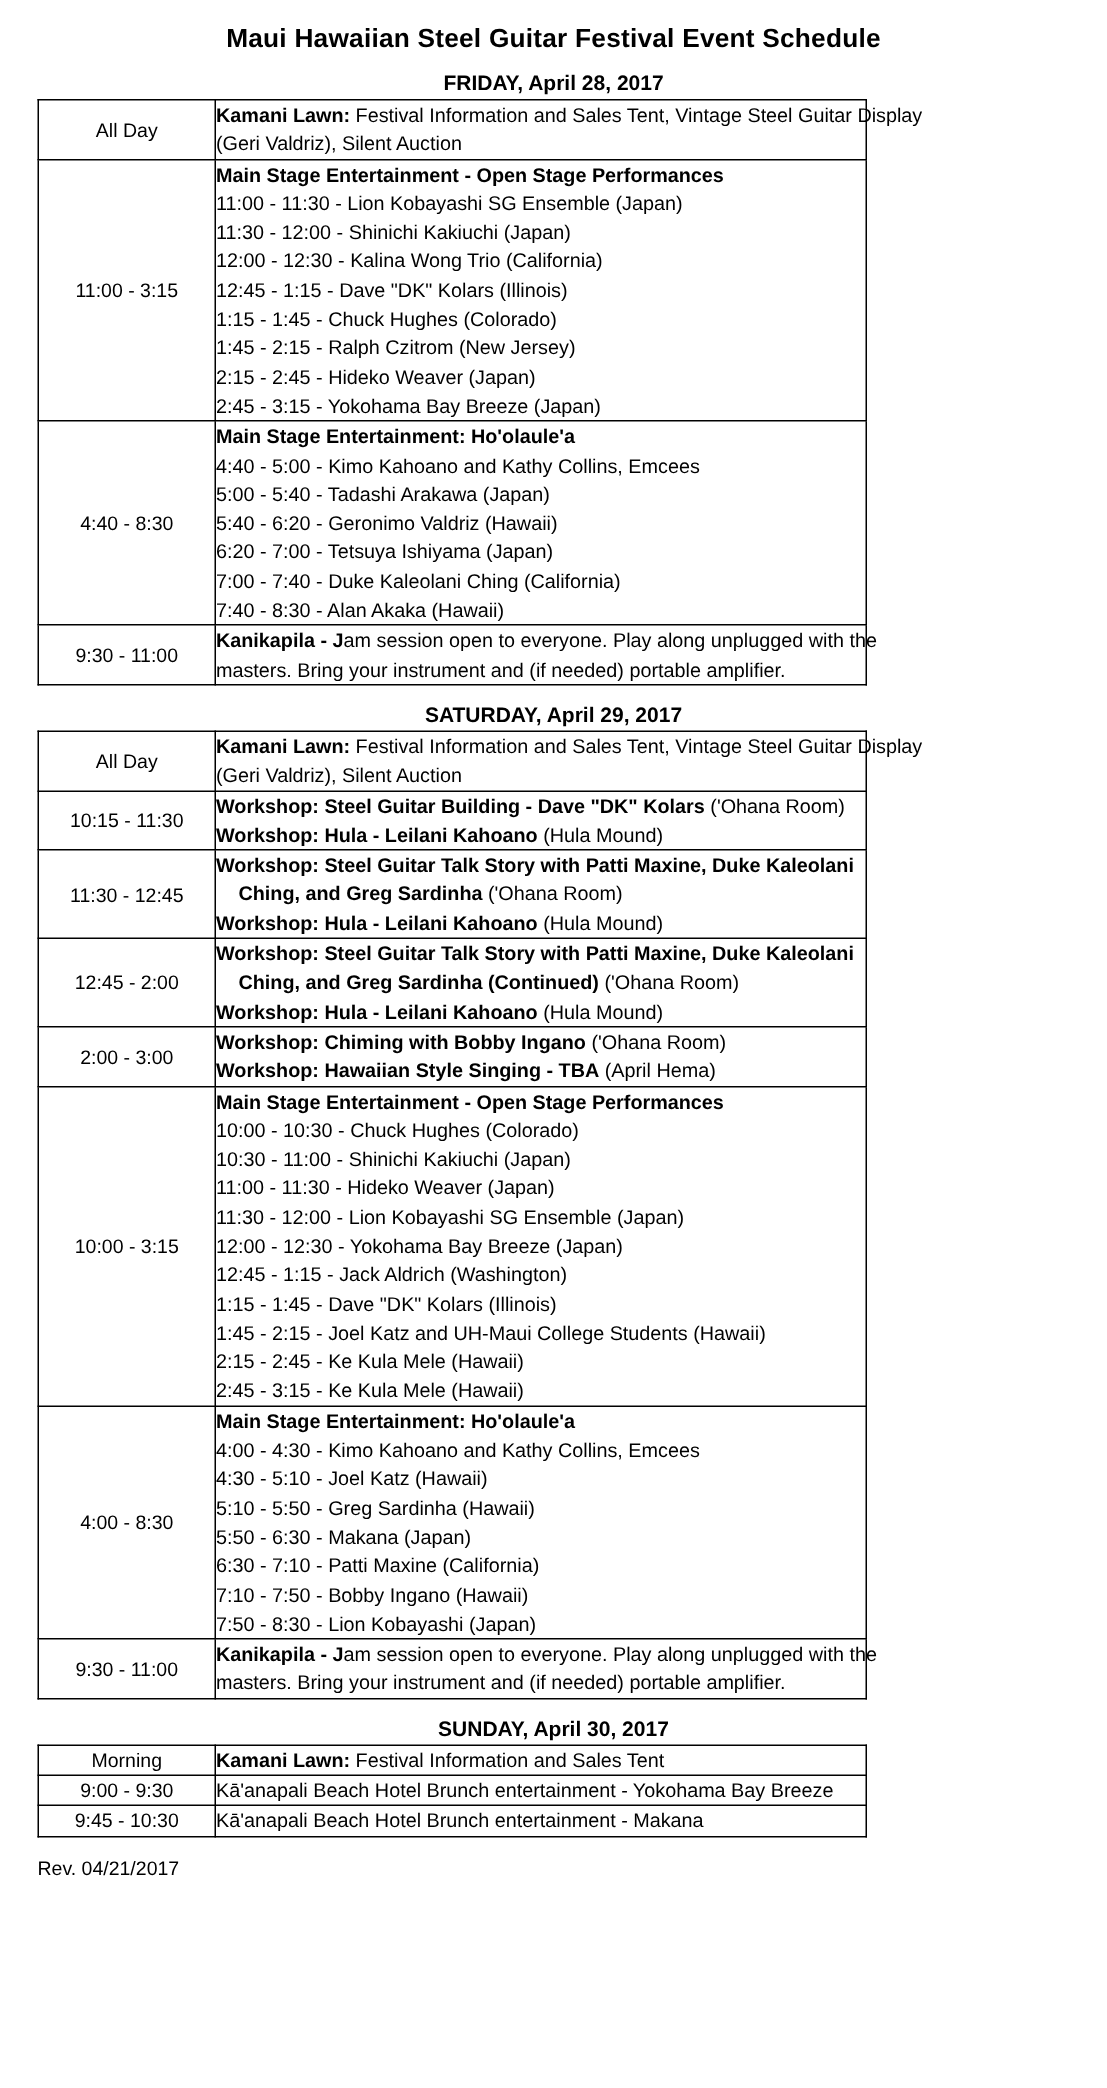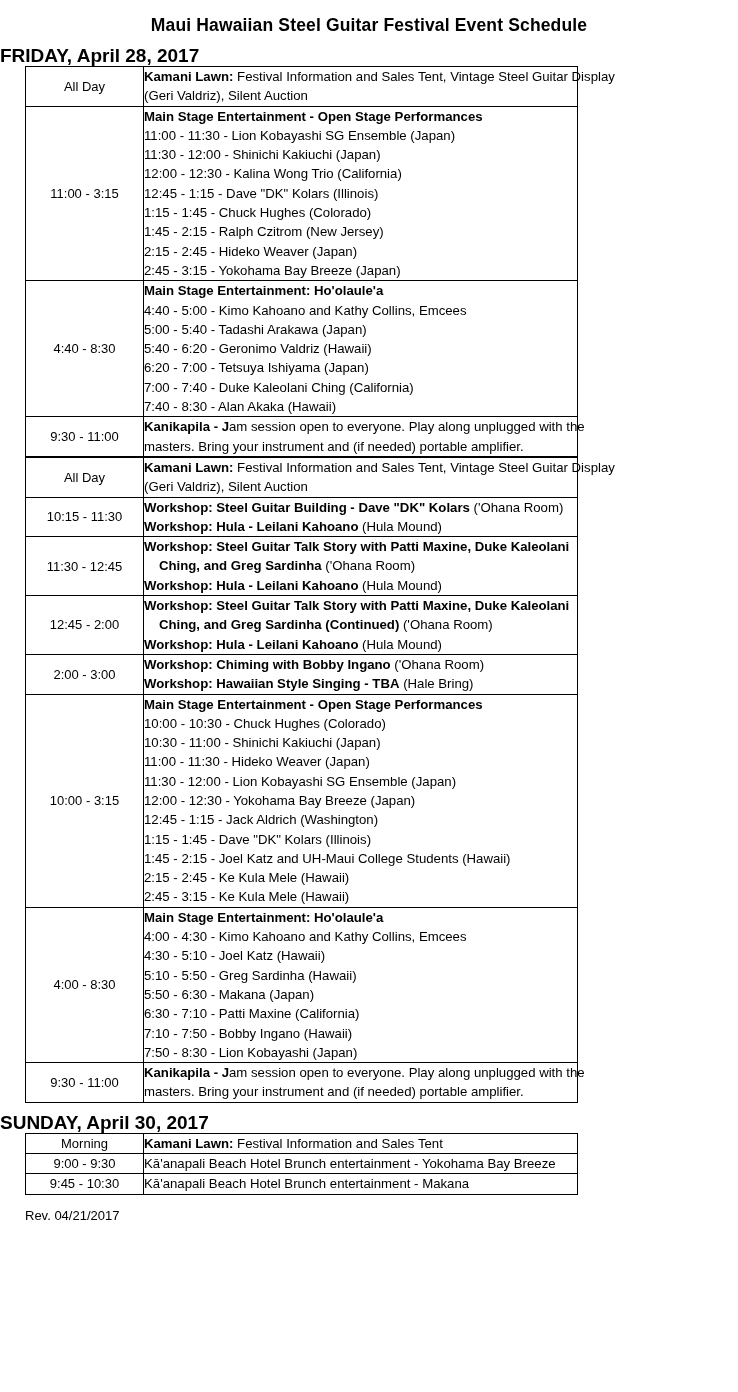--- a/index.html
+++ b/index.html
@@ -24,21 +24,22 @@
   .doc-title {
     text-align: center;
     font-size: 17.5px;
     font-weight: bold;
     letter-spacing: 0.15px;
     margin: 14px 0 0 0;
     padding: 0 5px;
     line-height: 22px;
   }
   .day-header {
-    font-size: 19px;
+    text-align: center;
+    font-size: 14px;
     font-weight: bold;
     line-height: 17px;
     margin: 11px 0 2px 0;
   }
   table.sched {
     border-collapse: collapse;
     width: 553px;
     margin: 0 0 0 25px;
     table-layout: fixed;
     border: 1.6px solid #000;
@@ -120,20 +121,21 @@
           </tr>
           <tr>
             <td class="time">9:30 - 11:00</td>
             <td class="detail mid">
               <span class="ln"><b>Kanikapila - J</b><span>am session open to everyone. Play along unplugged with the</span></span>
               <span class="ln"><span>masters. Bring your instrument and (if needed) portable amplifier.</span></span>
             </td>
           </tr>
         </tbody>
       </table>
+      <div class="day-header">SATURDAY, April 29, 2017</div>
       <table class="sched">
         <tbody>
           <tr>
             <td class="time">All Day</td>
             <td class="detail mid">
               <span class="ln"><b>Kamani Lawn:</b><span> Festival Information and Sales Tent, Vintage Steel Guitar Display</span></span>
               <span class="ln"><span>(Geri Valdriz), Silent Auction</span></span>
             </td>
           </tr>
           <tr>
@@ -156,21 +158,21 @@
             <td class="detail">
               <span class="ln"><b>Workshop: Steel Guitar Talk Story with Patti Maxine, Duke Kaleolani</b></span>
               <span class="ln ind"><b>Ching, and Greg Sardinha (Continued)</b><span>  ('Ohana Room)</span></span>
               <span class="ln"><b>Workshop: Hula - Leilani Kahoano</b><span> (Hula Mound)</span></span>
             </td>
           </tr>
           <tr>
             <td class="time">2:00 - 3:00</td>
             <td class="detail mid">
               <span class="ln"><b>Workshop: Chiming with Bobby Ingano</b><span> ('Ohana Room)</span></span>
-              <span class="ln"><b>Workshop: Hawaiian Style Singing - TBA</b><span> (Hale Bring)</span></span>
+              <span class="ln"><b>Workshop: Hawaiian Style Singing - TBA</b><span> (April Hema)</span></span>
             </td>
           </tr>
           <tr>
             <td class="time">10:00 - 3:15</td>
             <td class="detail">
               <span class="ln"><b>Main Stage Entertainment - Open Stage Performances</b></span>
               <span class="ln"><span>10:00 - 10:30 - Chuck Hughes (Colorado)</span></span>
               <span class="ln"><span>10:30 - 11:00 - Shinichi Kakiuchi (Japan)</span></span>
               <span class="ln"><span>11:00 - 11:30 - Hideko Weaver (Japan)</span></span>
               <span class="ln"><span>11:30 - 12:00 - Lion Kobayashi SG Ensemble (Japan)</span></span>

